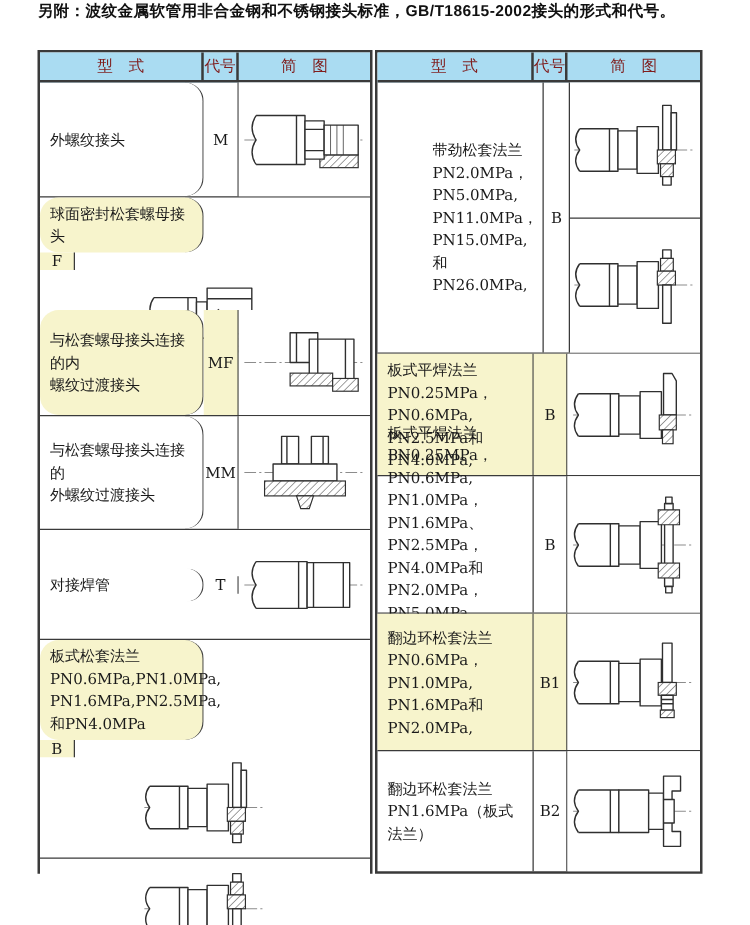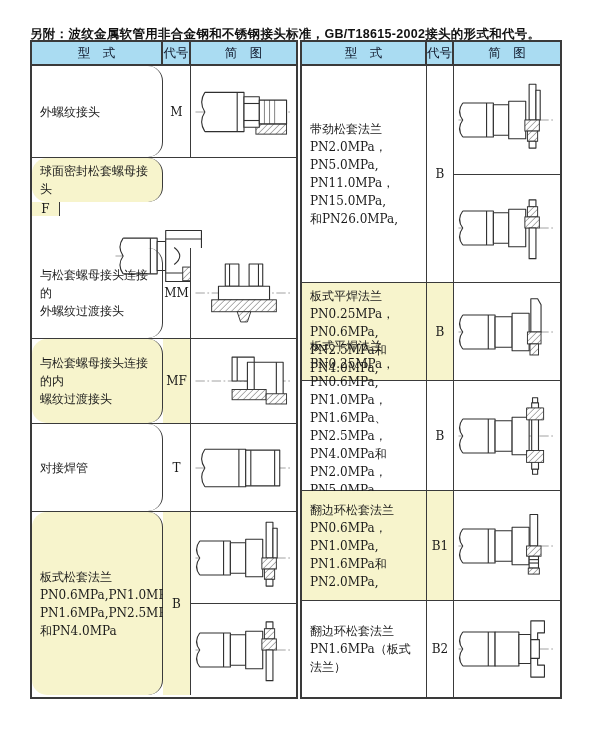--- a/index.html
+++ b/index.html
@@ -8,30 +8,30 @@
     --border:#3a3a3a;
     --ink:#1a1a1a;
   }
   *{margin:0;padding:0;box-sizing:border-box;}
   body{background:#e8e8e8;font-family:"DejaVu Serif","Liberation Serif",serif;}
   .page{
     position:relative;width:600px;height:740px;background:#ffffff;
     overflow:hidden;
   }
   .doc-title{
-    position:absolute;left:30px;top:26px;width:560px;
+    position:absolute;left:30px;top:1px;width:560px;
     font-family:"Liberation Sans","DejaVu Sans",sans-serif;
     font-weight:bold;font-size:12.5px;color:#111;letter-spacing:.3px;
   }
   .tables{position:absolute;left:30px;top:40px;display:flex;gap:2px;}
   .tbl{border:2px solid var(--border);background:#fff;}
   .tbl-left{width:268px;}
   .tbl-right{width:262px;}
   .thead{display:flex;height:24px;background:var(--blue);border-bottom:2px solid var(--border);}
-  .th{display:flex;align-items:center;justify-content:center;font-size:12.5px;color:#0f172a;}
+  .th{display:flex;align-items:center;justify-content:center;font-size:12.5px;color:#7f1d1d;}
   .tbl-left  .th.type{width:131px;}
   .tbl-right .th.type{width:125px;}
   .th.type{border-right:2px solid var(--border);}
   .tbl-left  .th.code{width:28px;}
   .tbl-right .th.code{width:27px;}
   .th.code{border-right:2px solid var(--border);}
   .th.diag{flex:1;}
   .row{display:flex;border-top:1.5px solid var(--border);}
   .rows .row:first-child{border-top:none;}
   .ct{display:flex;flex-direction:column;justify-content:center;
@@ -114,20 +114,47 @@
                   <rect x="52" y="30" width="10" height="34" stroke="#2f2f2f" stroke-width="1.3" fill="#ffffff" stroke-linejoin="round"></rect>
                   <rect x="62" y="17" width="42" height="60" stroke="#2f2f2f" stroke-width="1.3" fill="#ffffff" stroke-linejoin="round"></rect>
                   <line x1="62" y1="27" x2="104" y2="27" stroke="#2f2f2f" stroke-width="1.3" fill="none" stroke-linejoin="round"></line>
                   <line x1="62" y1="67" x2="104" y2="67" stroke="#2f2f2f" stroke-width="1.3" fill="none" stroke-linejoin="round"></line>
                   <path d="M72,37 q13,10 0,20" stroke="#2f2f2f" stroke-width="1.3" fill="none" stroke-linejoin="round"></path>
                   <rect x="82" y="60" width="28" height="16" fill="url(#h2)" stroke="#2f2f2f" stroke-width="1.1"></rect>
                 </svg>
               </div>
             </div>
           </div>
+          <div class="row hl" style="height: 85px;">
+            <div class="ct">
+              <div>与松套螺母接头连接的内</div>
+              <div>螺纹过渡接头</div>
+            </div>
+            <div class="cc">MF</div>
+            <div class="cd">
+              <div class="sub">
+                <svg width="104" height="80" viewBox="0 0 120 94" xmlns="http://www.w3.org/2000/svg">
+                  <defs>
+                    <pattern id="h4" width="5" height="5" patternUnits="userSpaceOnUse" patternTransform="rotate(45)">
+                      <rect width="5" height="5" fill="#fff"></rect>
+                      <line x1="0" y1="0" x2="0" y2="5" stroke="#4a4a4a" stroke-width="1"></line>
+                    </pattern>
+                  </defs>
+                  <line x1="3" y1="47" x2="117" y2="47" stroke="#777" stroke-width="0.8" stroke-dasharray="11 3 2 3"></line>
+                  <rect x="46" y="19" width="26" height="28" stroke="#2f2f2f" stroke-width="1.3" fill="#ffffff" stroke-linejoin="round"></rect>
+                  <line x1="52" y1="19" x2="52" y2="47" stroke="#2f2f2f" stroke-width="1.3" fill="none" stroke-linejoin="round"></line>
+                  <rect x="64" y="25" width="42" height="42" stroke="#2f2f2f" stroke-width="1.3" fill="#ffffff" stroke-linejoin="round"></rect>
+                  <line x1="72" y1="25" x2="72" y2="67" stroke="#2f2f2f" stroke-width="1.3" fill="none" stroke-linejoin="round"></line>
+                  <line x1="98" y1="25" x2="98" y2="67" stroke="#2f2f2f" stroke-width="1.3" fill="none" stroke-linejoin="round"></line>
+                  <rect x="46" y="57" width="40" height="12" fill="url(#h4)" stroke="#2f2f2f" stroke-width="1.1"></rect>
+                  <rect x="86" y="62" width="24" height="12" fill="url(#h4)" stroke="#2f2f2f" stroke-width="1.1"></rect>
+                </svg>
+              </div>
+            </div>
+          </div>
           <div class="row" style="height: 91px;">
             <div class="ct">
               <div>与松套螺母接头连接的</div>
               <div>外螺纹过渡接头</div>
             </div>
             <div class="cc">MM</div>
             <div class="cd">
               <div class="sub">
                 <svg width="104" height="80" viewBox="0 0 120 94" xmlns="http://www.w3.org/2000/svg">
                   <defs>
@@ -141,48 +168,21 @@
                   <rect x="66" y="13" width="16" height="26" stroke="#2f2f2f" stroke-width="1.3" fill="#ffffff" stroke-linejoin="round"></rect>
                   <line x1="43" y1="13" x2="43" y2="39" stroke="#2f2f2f" stroke-width="1.3" fill="none" stroke-linejoin="round"></line>
                   <line x1="77" y1="13" x2="77" y2="39" stroke="#2f2f2f" stroke-width="1.3" fill="none" stroke-linejoin="round"></line>
                   <rect x="30" y="39" width="60" height="16" stroke="#2f2f2f" stroke-width="1.3" fill="#ffffff" stroke-linejoin="round"></rect>
                   <rect x="22" y="55" width="76" height="14" fill="url(#h3)" stroke="#2f2f2f" stroke-width="1.1"></rect>
                   <polygon points="52,69 68,69 64,81 56,81" fill="url(#h3)" stroke="#2f2f2f" stroke-width="1.1"></polygon>
                 </svg>
               </div>
             </div>
           </div>
-          <div class="row hl" style="height: 85px;">
-            <div class="ct">
-              <div>与松套螺母接头连接的内</div>
-              <div>螺纹过渡接头</div>
-            </div>
-            <div class="cc">MF</div>
-            <div class="cd">
-              <div class="sub">
-                <svg width="104" height="80" viewBox="0 0 120 94" xmlns="http://www.w3.org/2000/svg">
-                  <defs>
-                    <pattern id="h4" width="5" height="5" patternUnits="userSpaceOnUse" patternTransform="rotate(45)">
-                      <rect width="5" height="5" fill="#fff"></rect>
-                      <line x1="0" y1="0" x2="0" y2="5" stroke="#4a4a4a" stroke-width="1"></line>
-                    </pattern>
-                  </defs>
-                  <line x1="3" y1="47" x2="117" y2="47" stroke="#777" stroke-width="0.8" stroke-dasharray="11 3 2 3"></line>
-                  <rect x="46" y="19" width="26" height="28" stroke="#2f2f2f" stroke-width="1.3" fill="#ffffff" stroke-linejoin="round"></rect>
-                  <line x1="52" y1="19" x2="52" y2="47" stroke="#2f2f2f" stroke-width="1.3" fill="none" stroke-linejoin="round"></line>
-                  <rect x="64" y="25" width="42" height="42" stroke="#2f2f2f" stroke-width="1.3" fill="#ffffff" stroke-linejoin="round"></rect>
-                  <line x1="72" y1="25" x2="72" y2="67" stroke="#2f2f2f" stroke-width="1.3" fill="none" stroke-linejoin="round"></line>
-                  <line x1="98" y1="25" x2="98" y2="67" stroke="#2f2f2f" stroke-width="1.3" fill="none" stroke-linejoin="round"></line>
-                  <rect x="46" y="57" width="40" height="12" fill="url(#h4)" stroke="#2f2f2f" stroke-width="1.1"></rect>
-                  <rect x="86" y="62" width="24" height="12" fill="url(#h4)" stroke="#2f2f2f" stroke-width="1.1"></rect>
-                </svg>
-              </div>
-            </div>
-          </div>
-          <div class="row" style="height: 88px;">
+          <div class="row" style="height: 88px; align-items: center;">
             <div class="ct">
               <div>对接焊管</div>
             </div>
             <div class="cc">T</div>
             <div class="cd">
               <div class="sub">
                 <svg width="104" height="80" viewBox="0 0 120 94" xmlns="http://www.w3.org/2000/svg">
                   <defs>
                     <pattern id="h5" width="5" height="5" patternUnits="userSpaceOnUse" patternTransform="rotate(45)">
                       <rect width="5" height="5" fill="#fff"></rect>
@@ -193,21 +193,21 @@
                   <path d="M14,25 h48 v44 h-48" stroke="#2f2f2f" stroke-width="1.3" fill="#ffffff" stroke-linejoin="round"></path>
                   <path d="M14,25 c-5,7.333333333333333 -5,14.666666666666666 0,22 c-5,7.333333333333333 -5,14.666666666666666 0,22" stroke="#2f2f2f" stroke-width="1.3" fill="none" stroke-linejoin="round"></path>
                   <line x1="54" y1="25" x2="54" y2="69" stroke="#2f2f2f" stroke-width="1.3" fill="none" stroke-linejoin="round"></line>
                   <rect x="62" y="26" width="40" height="42" stroke="#2f2f2f" stroke-width="1.3" fill="#ffffff" stroke-linejoin="round"></rect>
                   <line x1="68" y1="26" x2="68" y2="68" stroke="#2f2f2f" stroke-width="1.3" fill="none" stroke-linejoin="round"></line>
                   <line x1="96" y1="26" x2="96" y2="68" stroke="#2f2f2f" stroke-width="1.3" fill="none" stroke-linejoin="round"></line>
                 </svg>
               </div>
             </div>
           </div>
-          <div class="row hl" style="height: 184px;">
+          <div class="row hl" style="height: 184px; flex-direction: column;">
             <div class="ct">
               <div>板式松套法兰</div>
               <div>PN0.6MPa,PN1.0MPa,</div>
               <div>PN1.6MPa,PN2.5MPa,</div>
               <div>和PN4.0MPa</div>
             </div>
             <div class="cc">B</div>
             <div class="cd">
               <div class="sub">
                 <svg width="104" height="80" viewBox="0 0 120 94" xmlns="http://www.w3.org/2000/svg">
@@ -255,21 +255,21 @@
         </div>
     </div>
 
     <div class="tbl tbl-right">
       <div class="thead">
         <div class="th type">型　式</div>
         <div class="th code">代号</div>
         <div class="th diag">简　图</div>
       </div>
       <div class="rows" id="rows-right">
-          <div class="row" style="height: 216px;">
+          <div class="row" style="height: 216px; margin-left: 36px;">
             <div class="ct">
               <div>带劲松套法兰</div>
               <div>PN2.0MPa，PN5.0MPa,</div>
               <div>PN11.0MPa，PN15.0MPa,</div>
               <div>和PN26.0MPa,</div>
             </div>
             <div class="cc">B</div>
             <div class="cd">
               <div class="sub">
                 <svg width="104" height="80" viewBox="0 0 120 94" xmlns="http://www.w3.org/2000/svg">

